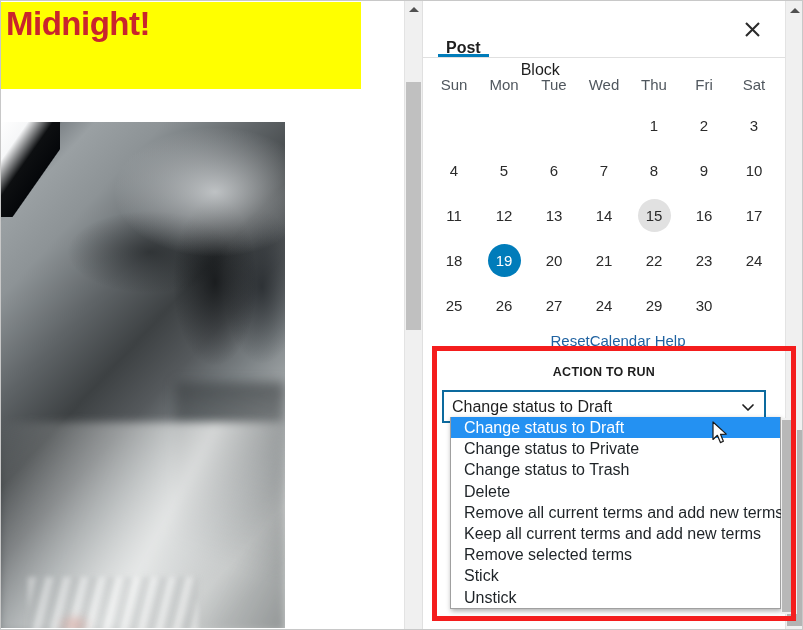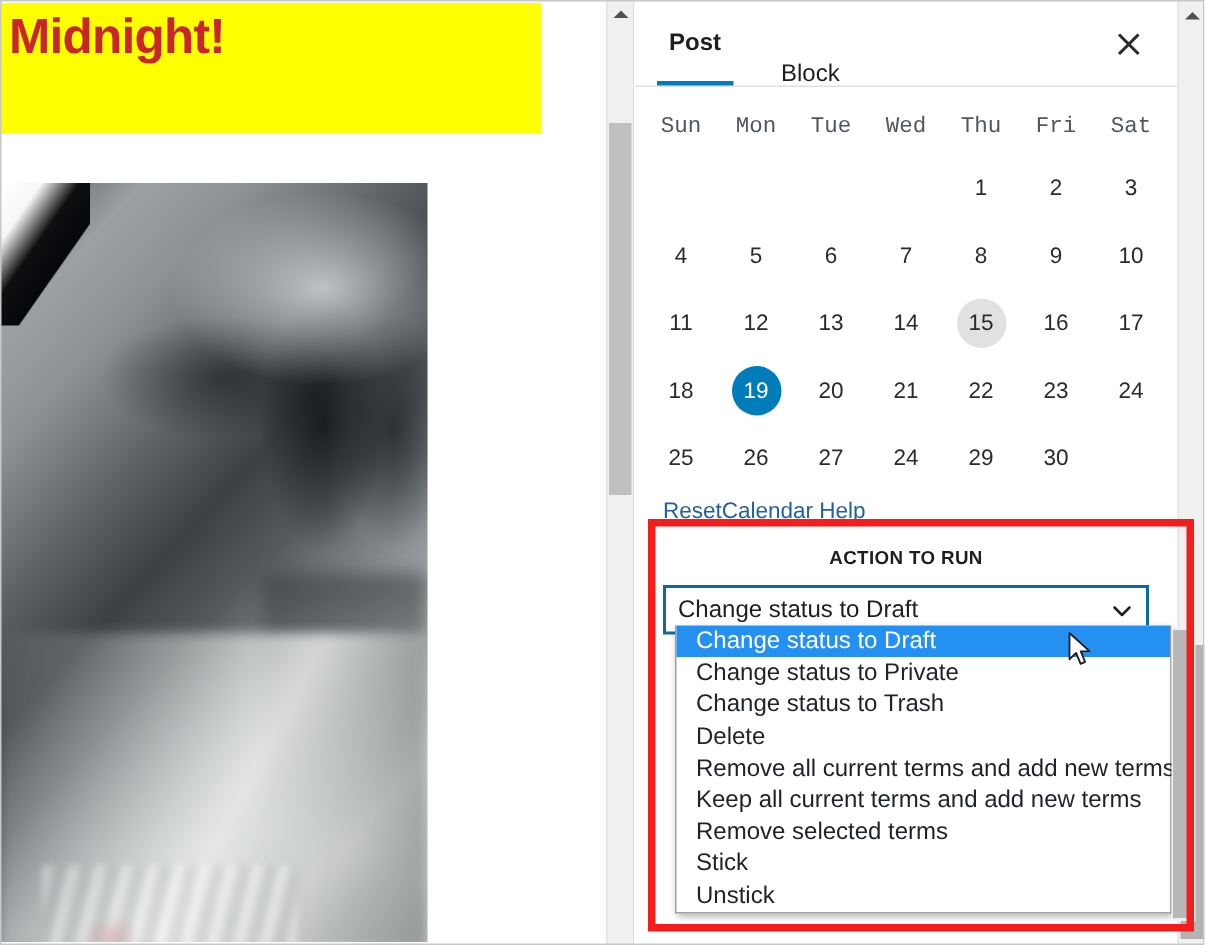--- a/index.html
+++ b/index.html
@@ -98,61 +98,60 @@
     background: #ffffff; overflow: hidden;
   }
 
   
   #tabs {
     position: relative; height: 58px; border-bottom: 1px solid #e0e0e0;
     display: flex; align-items: center; padding-left: 21px;
   }
   .tab {
     font-size: 16px; color: #1e1e1e; padding: 0 2px; height: 57px;
-    display: flex; align-items: center; position: relative; cursor: pointer;
+    display: flex; align-items: flex-end; position: relative; cursor: pointer;
   }
   .tab.active { font-weight: 600; }
   .tab.active::after {
     content: ""; position: absolute; left: -6px; right: -6px; bottom: 0;
     height: 3px; background: #007cba;
   }
   #tab-block { margin-left: 36px; margin-top: 43px; }
   #close-btn {
     position: absolute; right: 16px; top: 12px; width: 34px; height: 34px;
     display: flex; align-items: center; justify-content: center; cursor: pointer;
   }
   #close-btn svg { display: block; }
 
   
   #calendar { padding: 6px 6px 0 6px; }
   #cal-head {
     display: grid; grid-template-columns: repeat(7, 1fr);
     margin-top: 6px;
-    font-family: Liberation Mono, monospace;
   }
   #cal-head div {
     text-align: center; font-size: 15px; color: #50575e; padding: 6px 0 10px 0;
   }
   #cal-grid { display: grid; grid-template-columns: repeat(7, 1fr); }
   .cal-cell {
     height: 45px; display: flex; align-items: center; justify-content: center;
     font-size: 15px; color: #2b2b2b; cursor: pointer;
   }
   .cal-cell span {
     width: 33px; height: 33px; border-radius: 50%;
     display: flex; align-items: center; justify-content: center;
   }
   .cal-cell.today span { background: #e1e1e1; color: #2b2b2b; }
   .cal-cell.selected span { background: #007cba; color: #ffffff; }
   .cal-cell.empty { cursor: default; }
 
   
   #links-row {
-    display: flex; justify-content: flex-start;
-    padding: 6px 19px 0 19px; margin-top: -2px;
+    display: flex; justify-content: center;
+    padding: 6px 19px 0 19px; margin-top: -2px; margin-left: 28px;
   }
   #links-row a {
     color: #1f62a1; font-size: 15px; text-decoration: none; cursor: pointer;
   }
 
   
   #action-section { padding: 14px 19px 0 19px; margin-top: 2px; text-align: center; }
   #action-label {
     font-size: 12.5px; color: #1e1e1e; font-weight: 600;
     letter-spacing: .25px; text-transform: uppercase;

